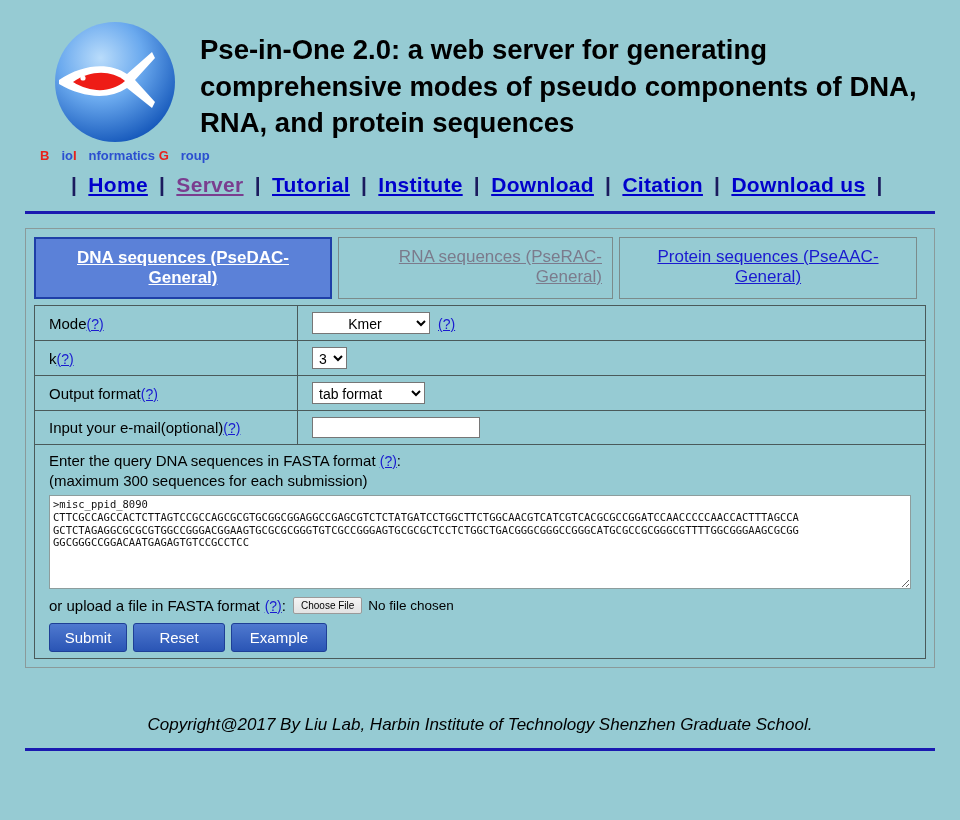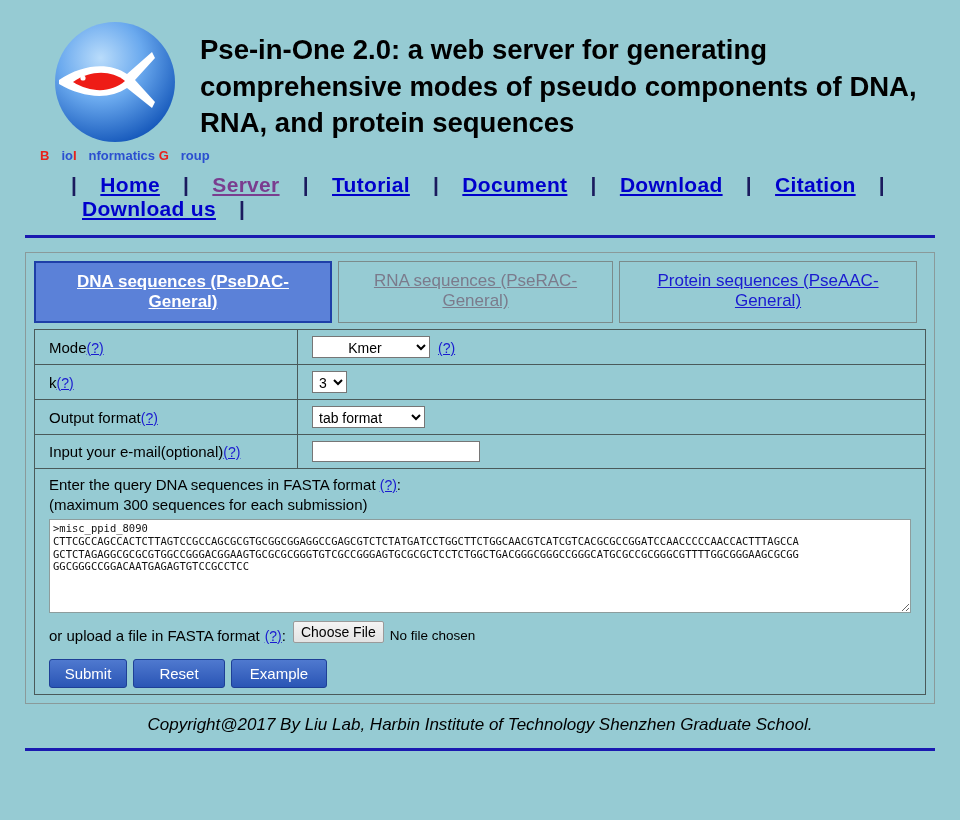--- a/index.html
+++ b/index.html
@@ -64,21 +64,21 @@
   .nav {
     padding: 10px 0 0 68px;
     font-size: 21px;
     font-weight: bold;
     color: #000;
     letter-spacing: 0.3px;
   }
   .nav a {
     color: #0000cc;
     text-decoration: underline;
-    margin: 0 14px;
+    margin: 0 2px;
   }
   .nav a.visited { color: #7a3d8f; }
   .nav .sep { color: #1b1b5e; margin: 0 3px; }
 
   hr.rule {
     border: none;
     border-top: 3px solid #1a1ab0;
     margin: 14px 25px 0 25px;
     height: 0;
   }
@@ -101,21 +101,21 @@
     border: 1px solid #7b8b8b;
     padding: 9px 10px;
     font-size: 17px;
     text-align: center;
     box-sizing: border-box;
     background: #96cbd3;
   }
   .tab span { text-decoration: underline; }
   .tab.t1 { width: 298px; background: #5b81d8; border: 2px solid #1e3fa8; }
   .tab.t1 span { color: #ffffff; font-weight: bold; }
-  .tab.t2 { width: 275px; }
+  .tab.t2 { width: 275px; text-align: right; }
   .tab.t2 span { color: #7b7b8c; }
   .tab.t3 { width: 298px; }
   .tab.t3 span { color: #1a1ad0; }
 
   
   table.form {
     width: 100%;
     border-collapse: collapse;
     border: 1px solid #4a5a5a;
     table-layout: fixed;
@@ -188,26 +188,26 @@
   }
   .upload-row {
     margin-top: 8px;
     font-size: 15px;
     color: #000;
     display: flex;
     align-items: center;
   }
   .filebtn {
     font-family: "Liberation Sans", sans-serif;
-    font-size: 14px;
+    font-size: 10px;
     background: linear-gradient(#f4f4f4, #e3e3e3);
     border: 1px solid #9a9a9a;
     border-radius: 2px;
     padding: 2px 7px;
-    margin: 0 6px 7px 7px;
+    margin: 0 6px 0 7px;
     color: #000;
     cursor: pointer;
   }
   .nofile { font-size: 13.5px; color: #000; }
 
   .btn-row {
     margin-top: 9px;
     display: flex;
     gap: 6px;
   }
@@ -278,21 +278,21 @@
   </div>
 
   <div class="nav">
     <span class="sep">|</span>
     <a href="#">Home</a>
     <span class="sep">|</span>
     <a href="#" class="visited">Server</a>
     <span class="sep">|</span>
     <a href="#">Tutorial</a>
     <span class="sep">|</span>
-    <a href="#">Document</a>
+    <a href="#">Institute</a>
     <span class="sep">|</span>
     <a href="#">Download</a>
     <span class="sep">|</span>
     <a href="#">Citation</a>
     <span class="sep">|</span>
     <a href="#">Download us</a>
     <span class="sep">|</span>
   </div>
 
   <hr class="rule">

